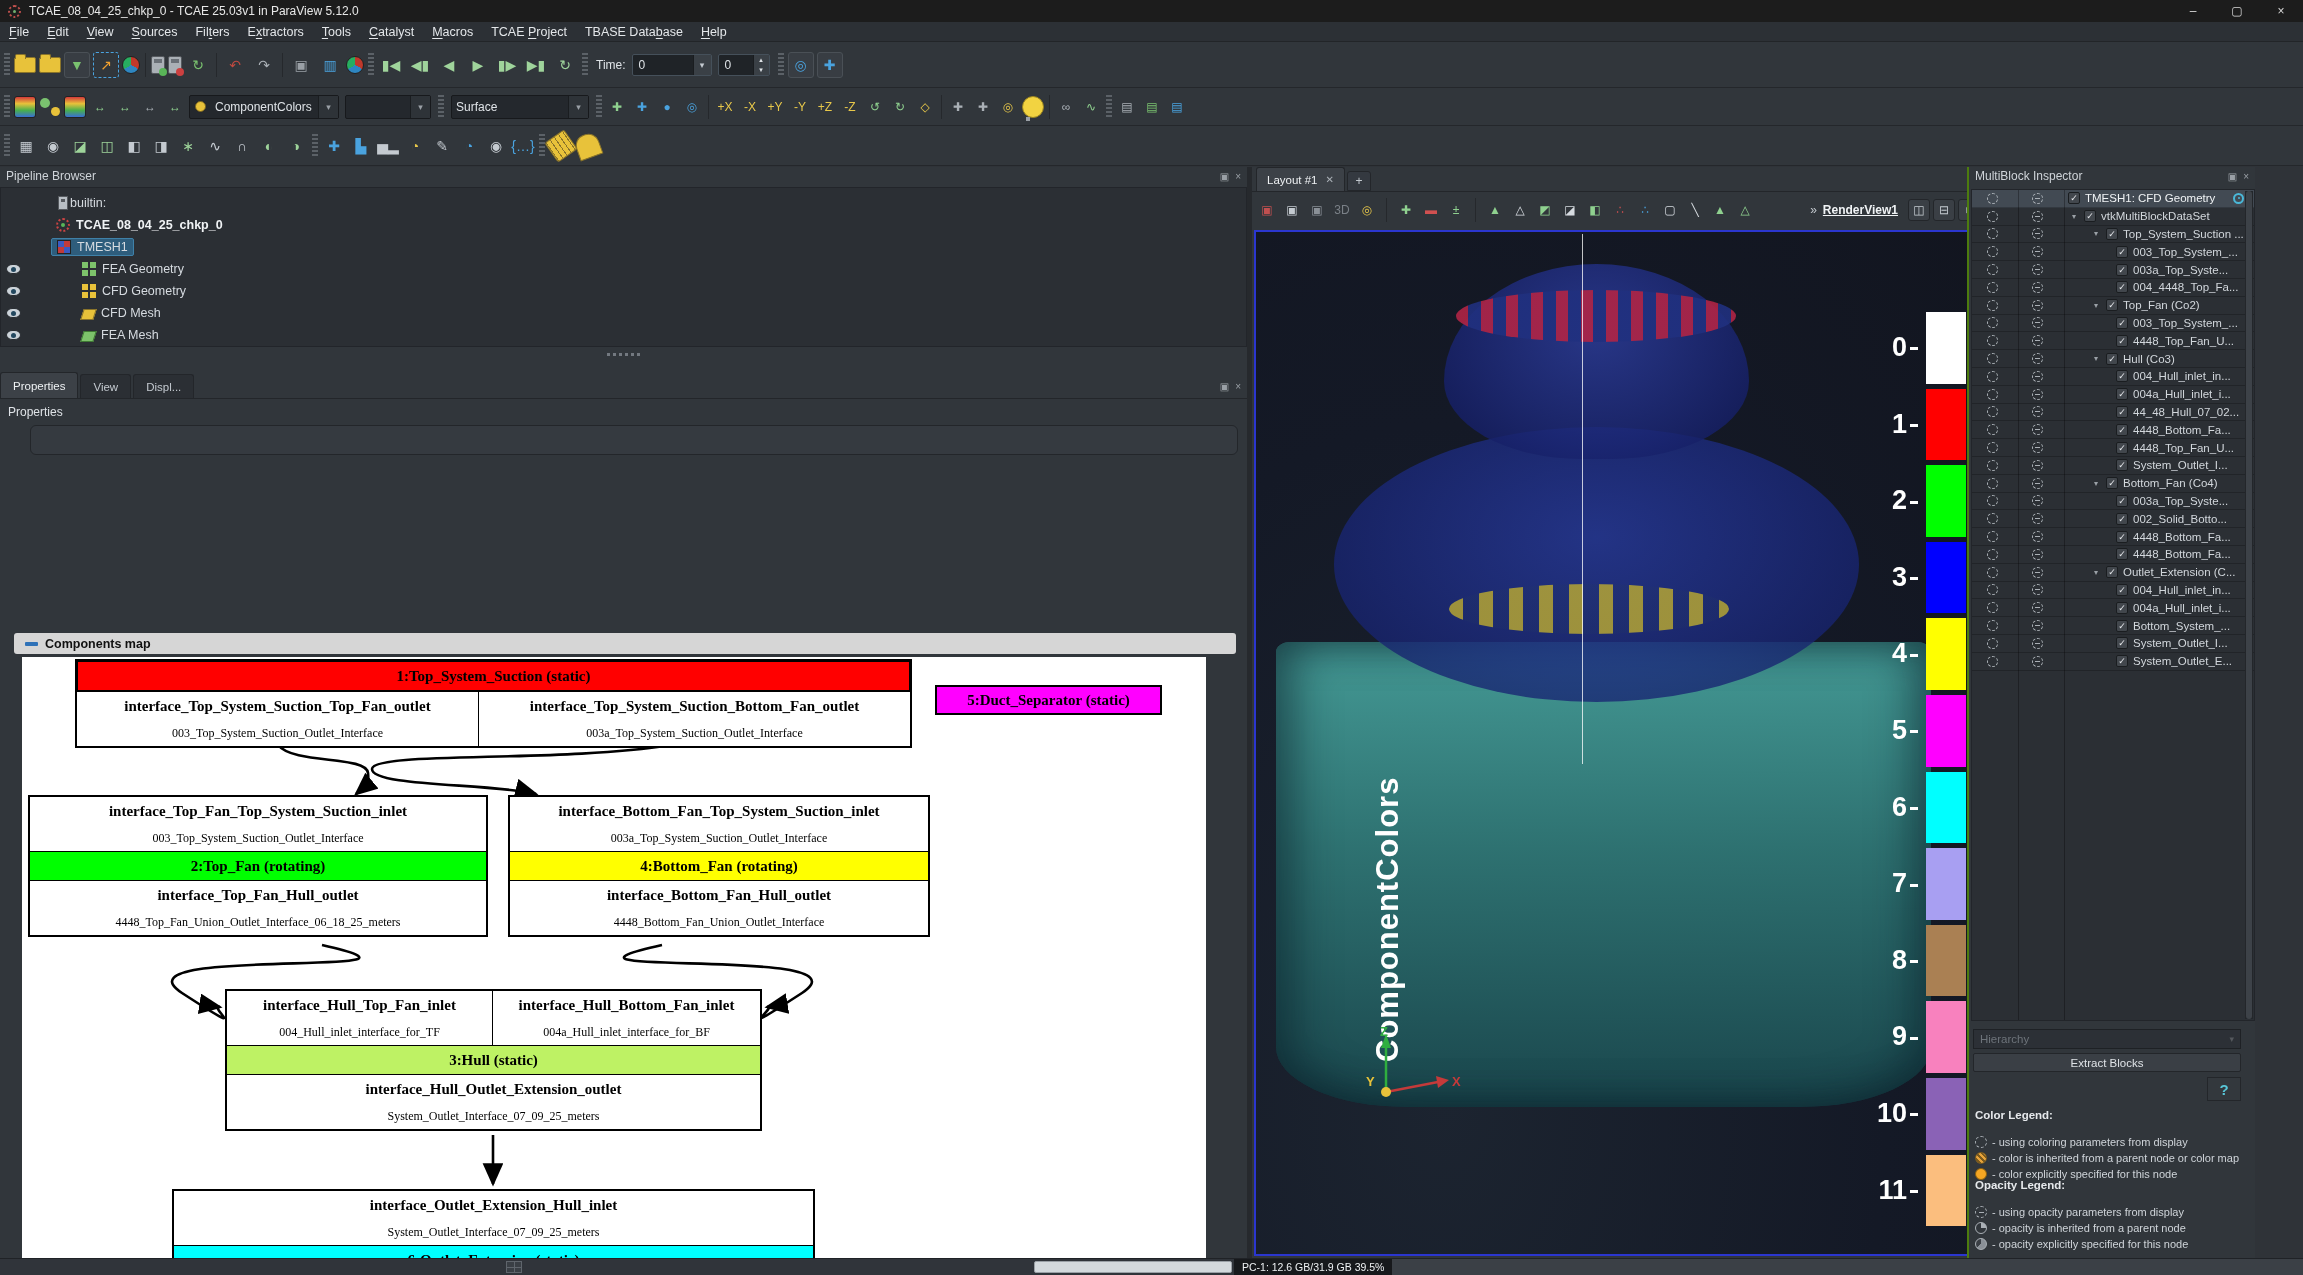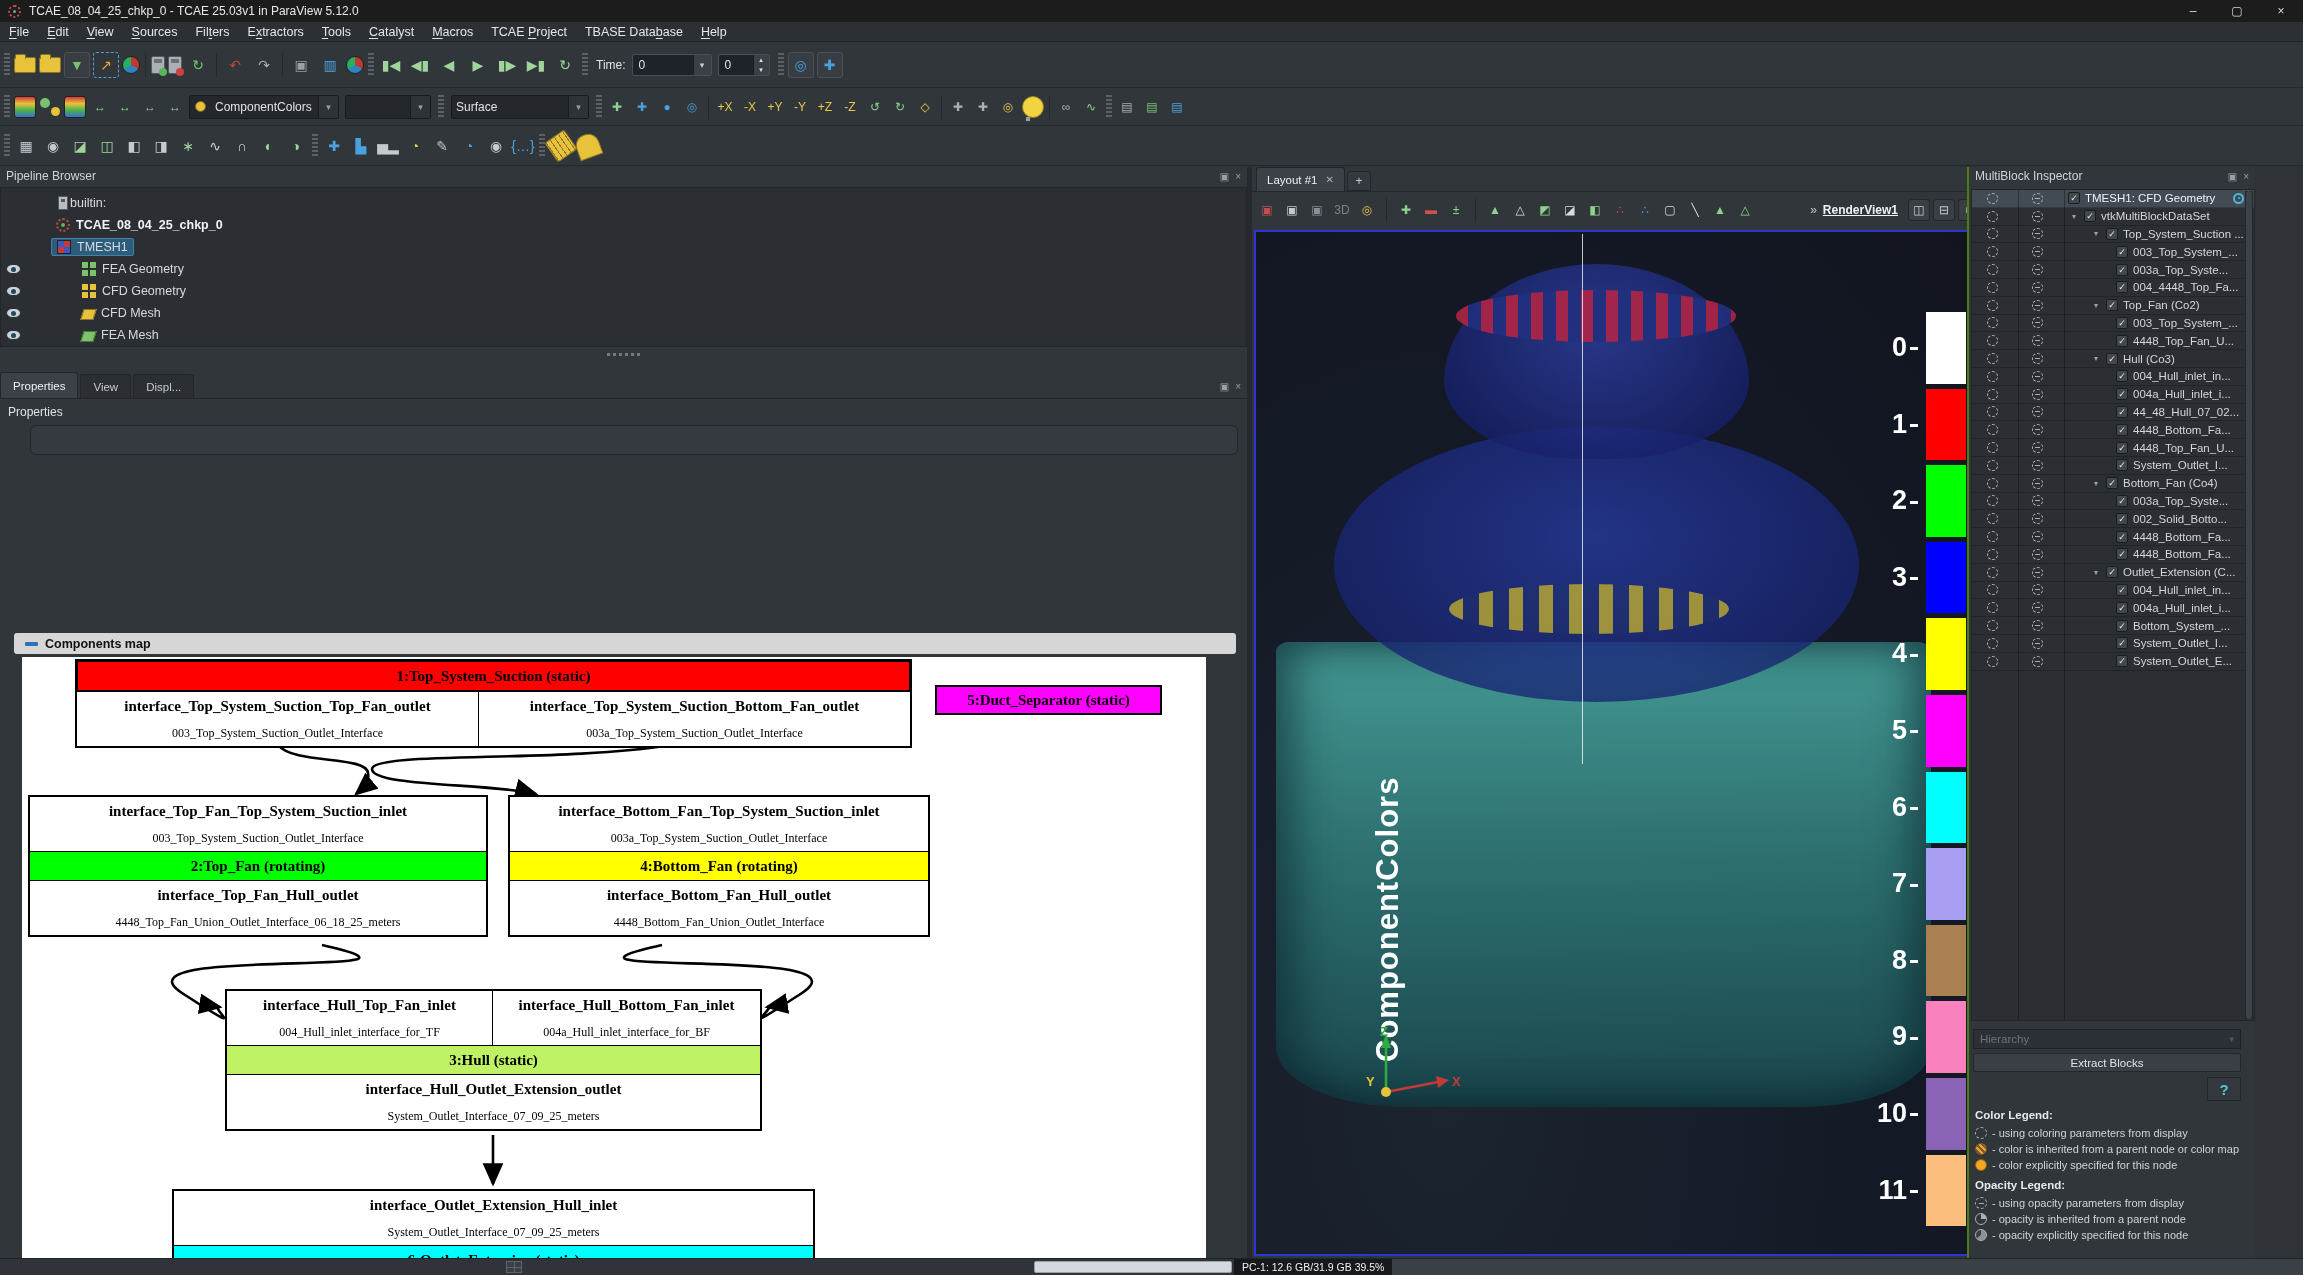--- a/index.html
+++ b/index.html
@@ -190,21 +190,21 @@
   .mscroll{position:absolute;right:1px;top:1px;width:8px;bottom:1px;background:#23262a;}
   .mscroll::after{content:"";position:absolute;left:1px;right:1px;top:0;height:100%;background:#3d4248;border-radius:3px;}
   .hiercombo{position:absolute;left:4px;top:862px;right:14px;height:20px;background:#2c3036;border:1px solid #1e2125;
              display:flex;align-items:center;font-size:11.5px;color:#6d737a;padding:0 6px;}
   .hiercombo .carr2{margin-left:auto;font-size:9px;color:#55595e;}
   .extractbtn{position:absolute;left:4px;top:886px;right:14px;height:19px;background:#3a3f45;border:1px solid #23262a;
               border-radius:2px;display:flex;align-items:center;justify-content:center;font-size:11.5px;color:#dfe3e7;}
   .helpbtn{position:absolute;right:14px;top:910px;width:34px;height:24px;background:#33383d;border:1px solid #23262a;
            display:flex;align-items:center;justify-content:center;color:#58c6d8;font-size:15px;font-weight:bold;}
   .legtitle{position:absolute;left:6px;font-size:11.5px;font-weight:bold;color:#e6e9ec;}
-  .leglines{position:absolute;left:6px;right:2px;}
+  .leglines{position:absolute;left:6px;right:2px;margin-top:9px;}
   .legline{display:flex;align-items:center;height:16px;font-size:11px;color:#cfd4d9;gap:5px;white-space:nowrap;}
   .lic{width:12px;height:12px;flex:none;border-radius:50%;position:relative;}
   .lic.circ-dashed{border:1px dashed #aab0b6;}
   .lic.circ-hatch{background:repeating-linear-gradient(45deg,#e8a33a 0 2px,#7a5a1e 2px 4px);border:1px solid #7a5a1e;}
   .lic.circ-solid{background:#f5a623;border:1px solid #8a6010;}
   .lic.circ-dashed-minus{border:1px dashed #aab0b6;}
   .lic.circ-dashed-minus::after{content:"";position:absolute;left:2.5px;top:4.5px;width:5px;height:1px;background:#aab0b6;}
   .lic.pie-outline{border:1px solid #aab0b6;background:conic-gradient(#aab0b6 0 25%,transparent 0 100%);}
   .lic.pie-solid{border:1px solid #aab0b6;background:conic-gradient(#8a9097 0 65%,#3a3f45 0 100%);}
 

